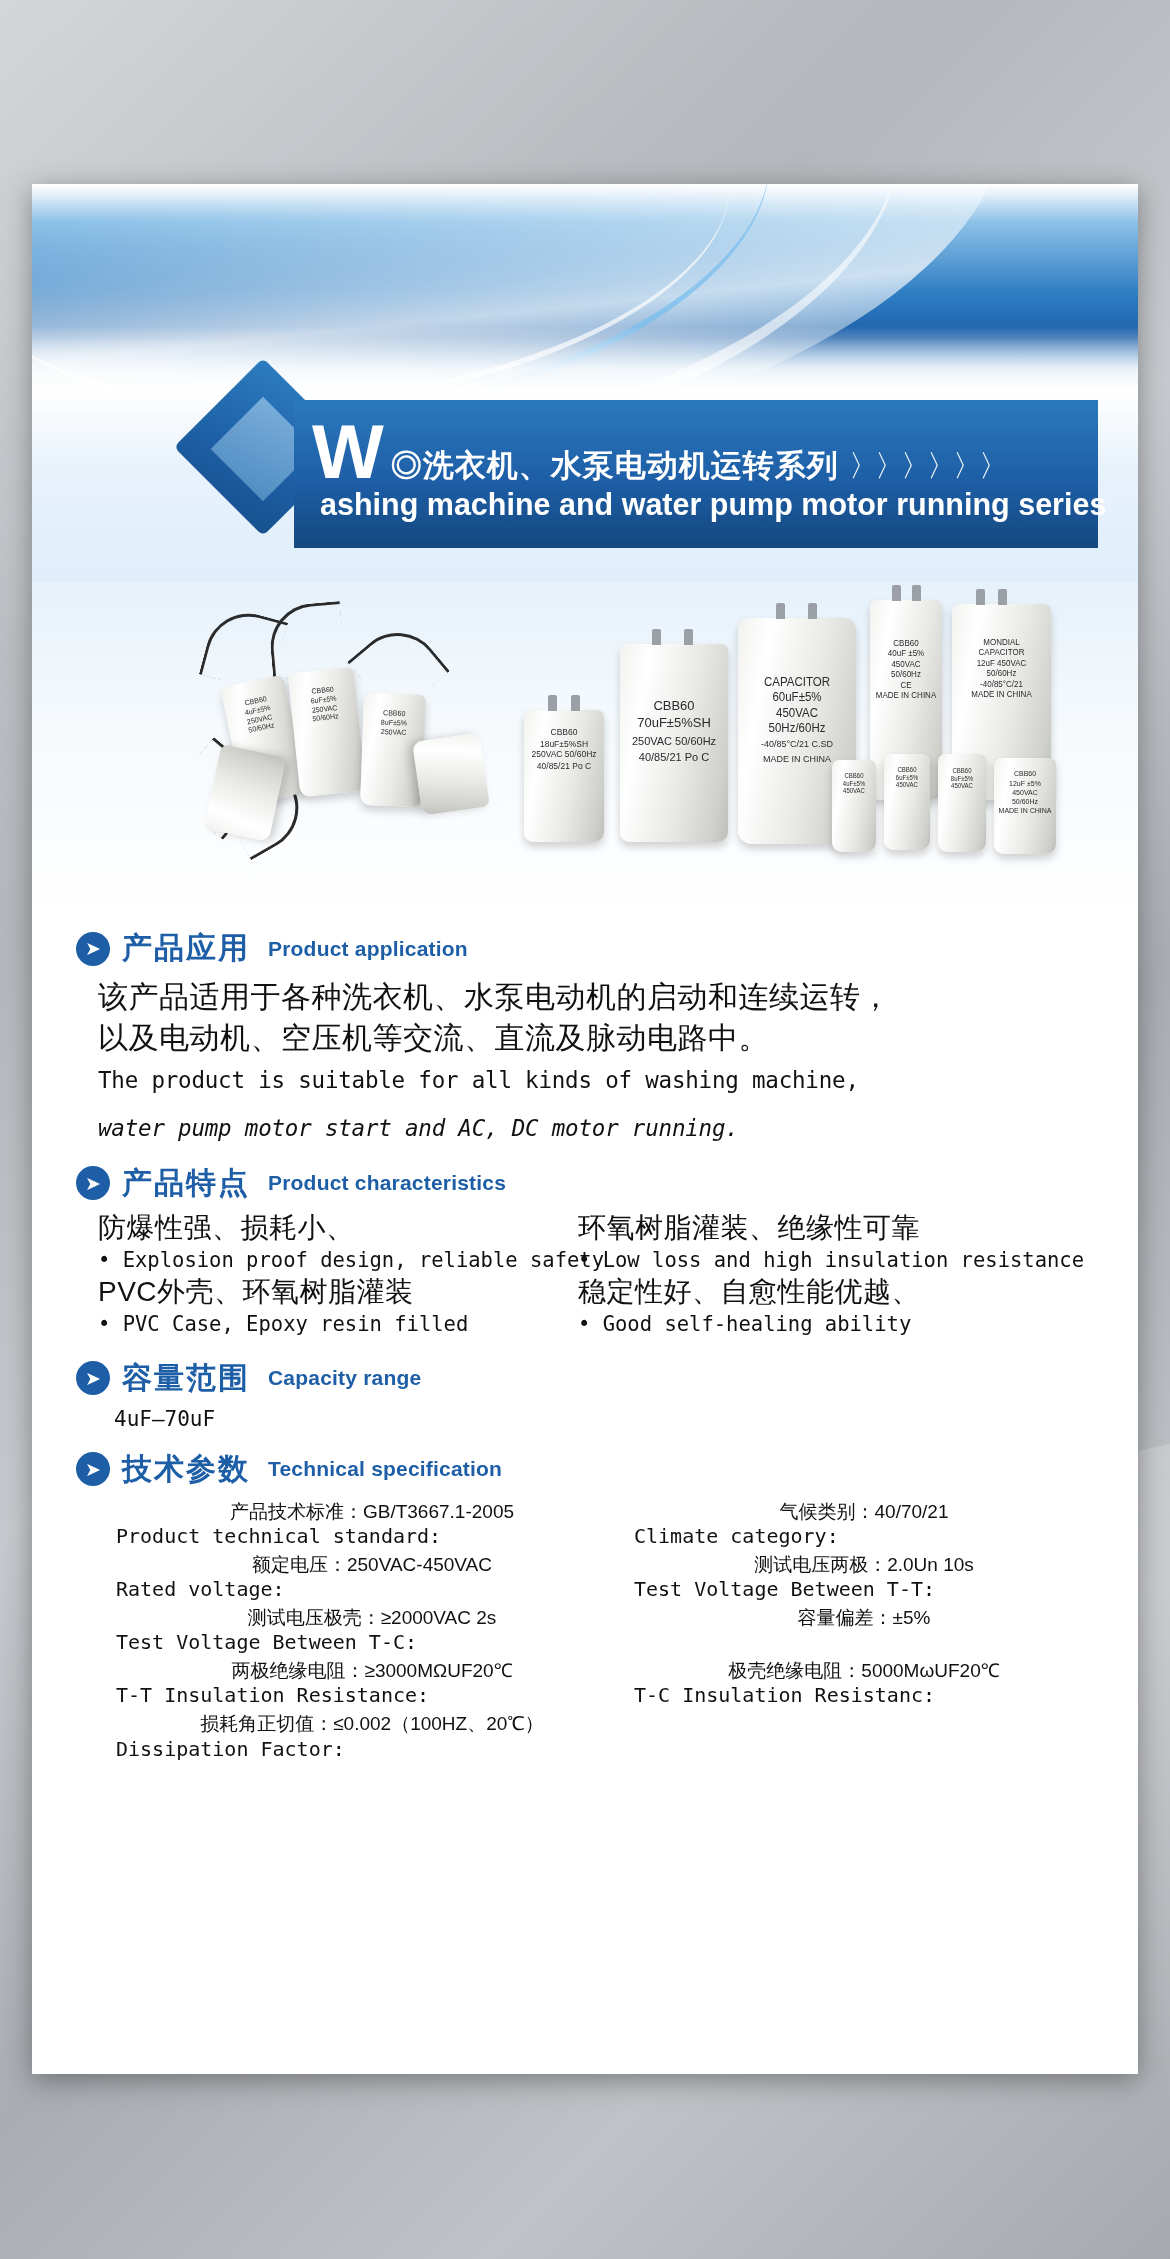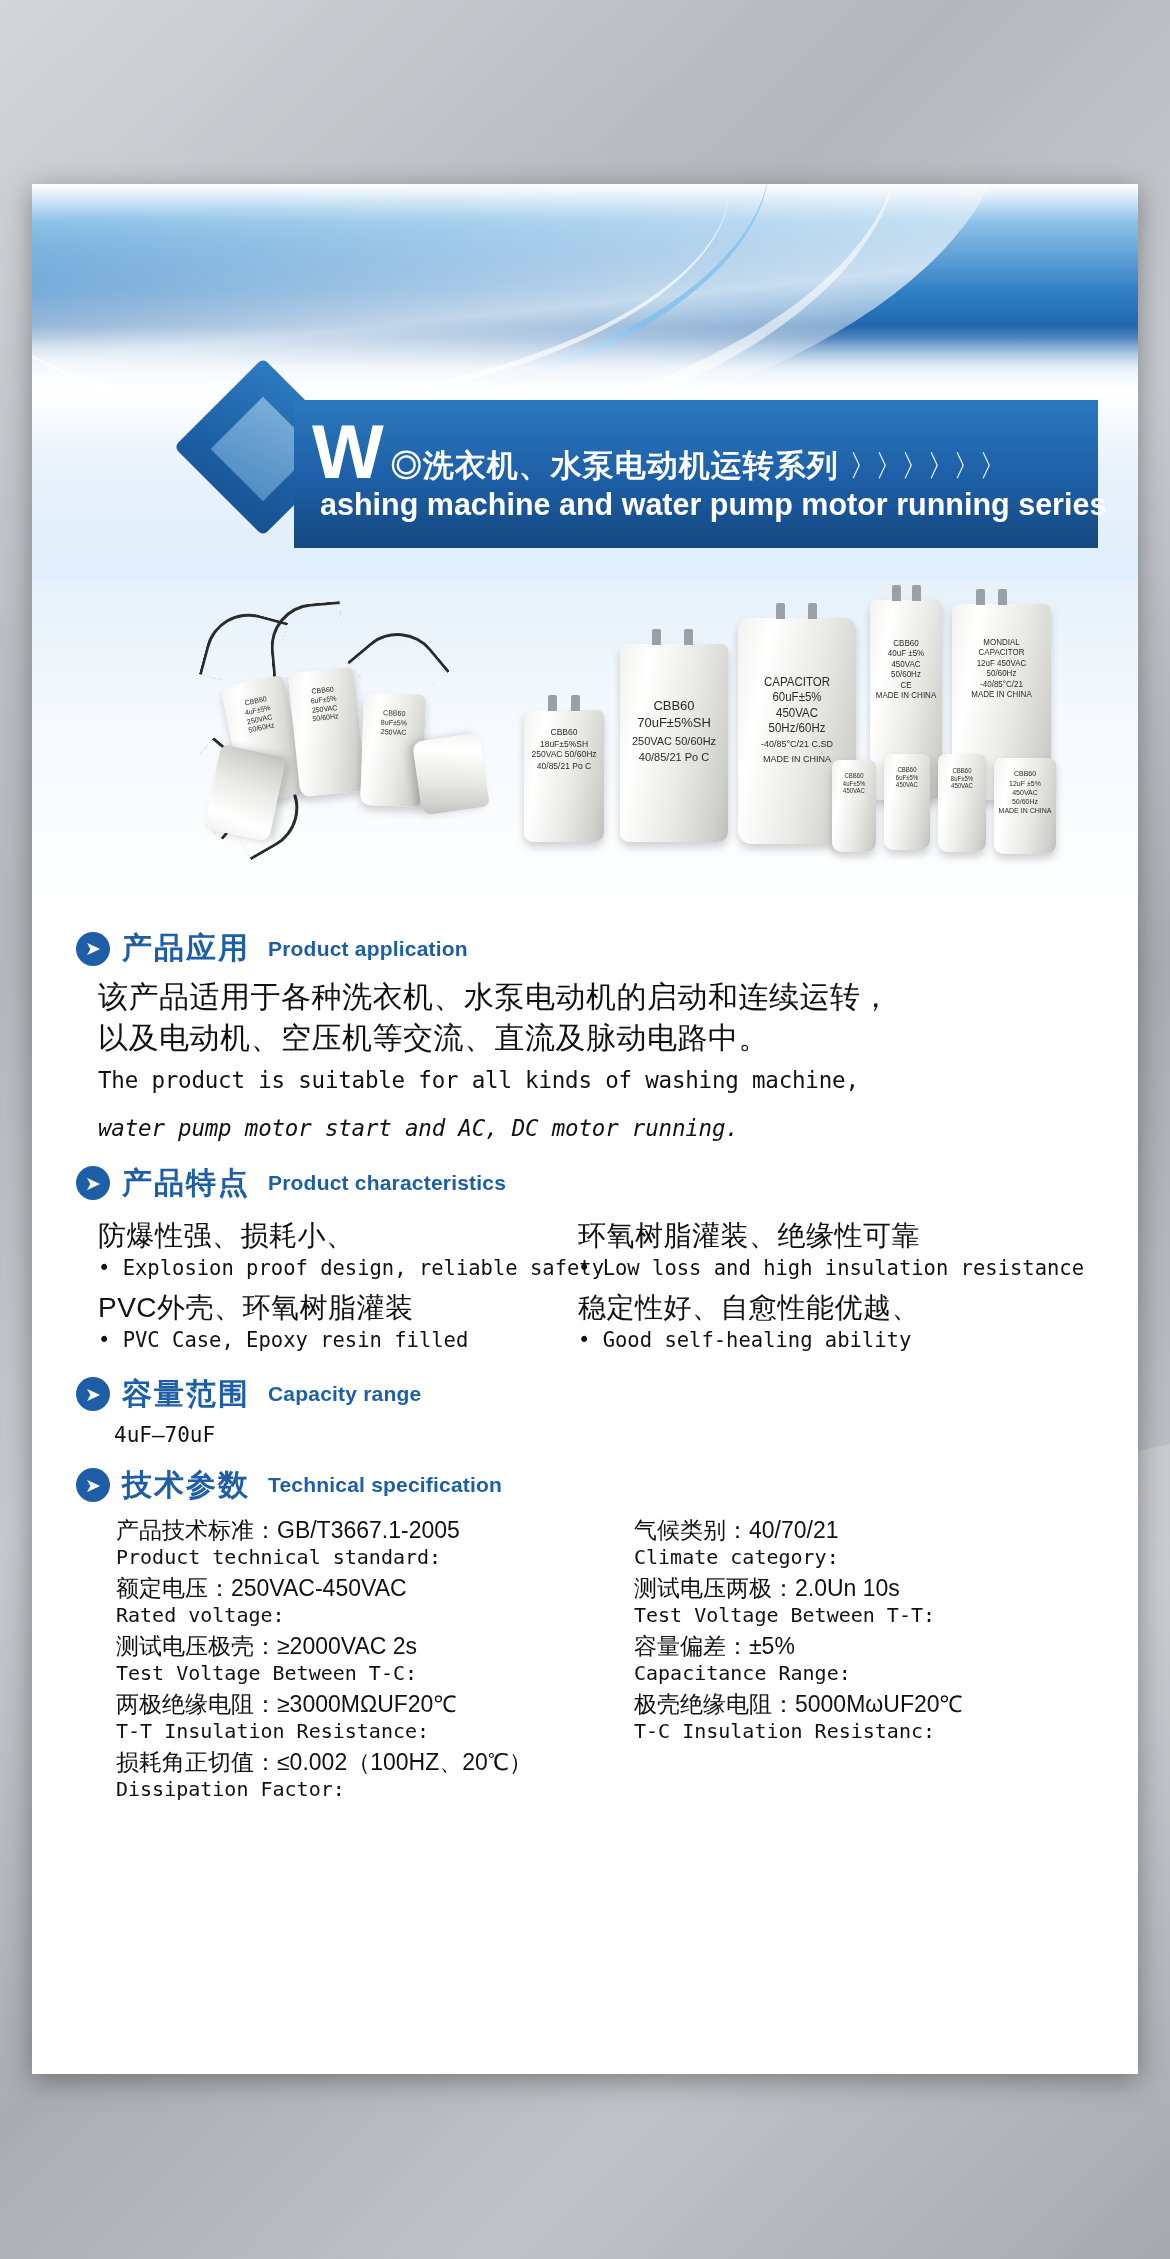--- a/index.html
+++ b/index.html
@@ -256,21 +256,20 @@
   .char-grid {
     display: grid;
     grid-template-columns: 480px 1fr;
     margin: 6px 0 0 22px;
   }
   .char-cn {
     font-size: 28px;
     color: #111;
     letter-spacing: .5px;
     line-height: 1.26;
-    margin-top: 8px;
   }
   .char-en {
     font-family: "DejaVu Sans Mono", monospace;
     font-size: 20.5px;
     color: #111;
     line-height: 1.3;
     margin-top: 2px;
     white-space: nowrap;
   }
   .dot:before {
@@ -286,24 +285,25 @@
 
   
   .spec-grid {
     display: grid;
     grid-template-columns: 512px 1fr;
     margin: 10px 0 0 40px;
     column-gap: 6px;
   }
   .spec-item { margin-bottom: 4px; }
   .spec-cn {
-    font-size: 23px;
+    font-size: 19px;
     color: #111;
     letter-spacing: 0px;
     line-height: 1.22;
+    text-align: center;
   }
   .spec-en {
     font-family: "DejaVu Sans Mono", monospace;
     font-size: 20px;
     color: #111;
     line-height: 1.3;
   }
 </style>
 </head>
 <body>
@@ -465,21 +465,20 @@
         <div class="spec-cn">测试电压两极：2.0Un   10s</div>
         <div class="spec-en">Test Voltage Between T-T:</div>
       </div>
 
       <div class="spec-item">
         <div class="spec-cn">测试电压极壳：≥2000VAC 2s</div>
         <div class="spec-en">Test Voltage Between T-C:</div>
       </div>
       <div class="spec-item">
         <div class="spec-cn">容量偏差：±5%</div>
-        <div class="spec-en">Capacitance Range:</div>
       </div>
 
       <div class="spec-item">
         <div class="spec-cn">两极绝缘电阻：≥3000MΩUF20℃</div>
         <div class="spec-en">T-T Insulation Resistance:</div>
       </div>
       <div class="spec-item">
         <div class="spec-cn">极壳绝缘电阻：5000MωUF20℃</div>
         <div class="spec-en">T-C Insulation Resistanc:</div>
       </div>

